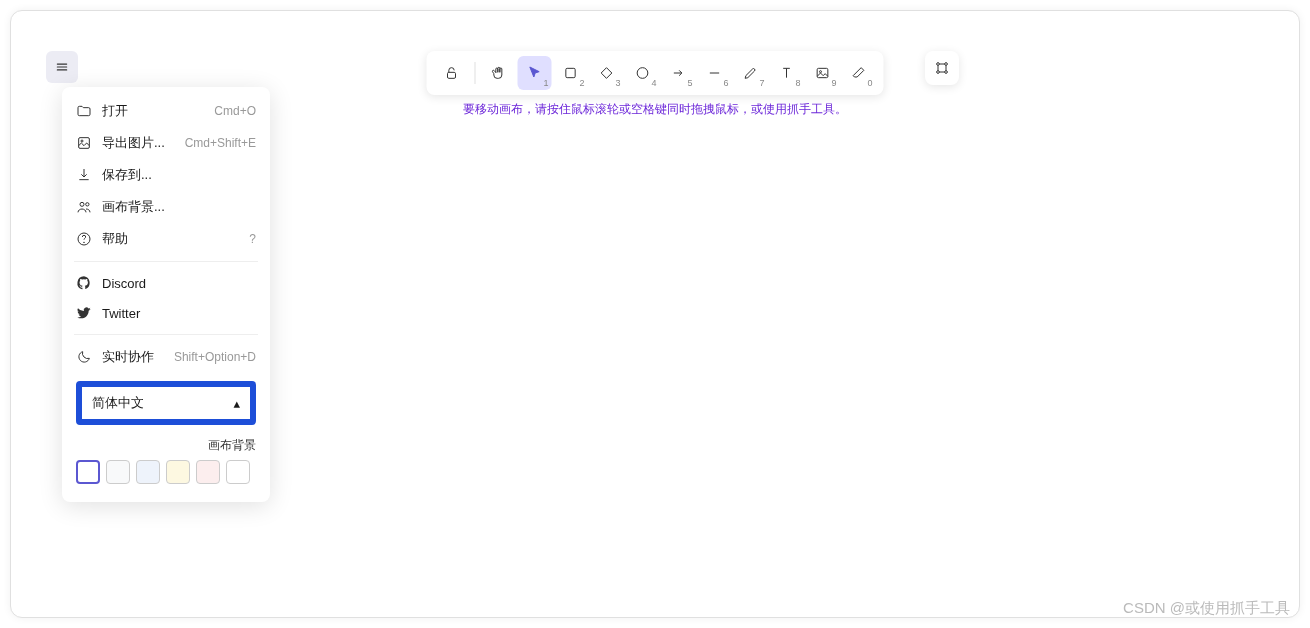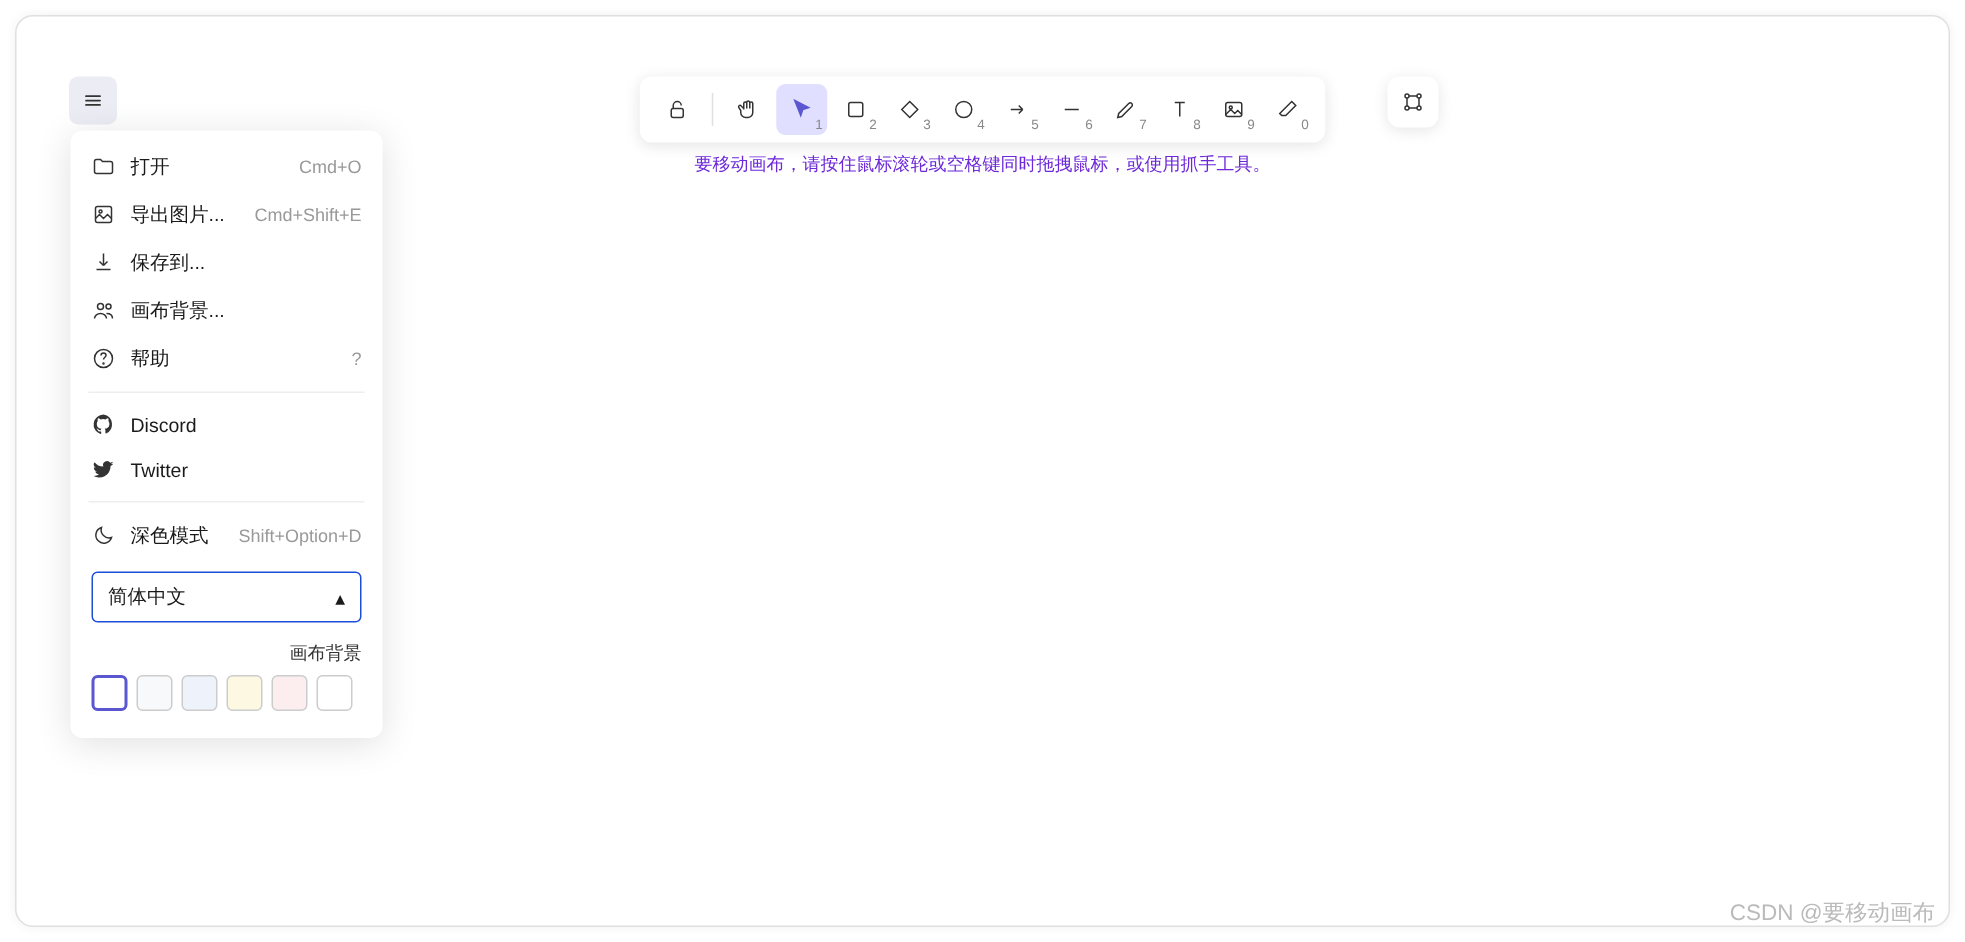--- a/index.html
+++ b/index.html
@@ -30,21 +30,21 @@
   border-radius: 6px;
   display: flex;
   align-items: center;
   justify-content: center;
   cursor: pointer;
 }
 .hamburger-btn svg { width: 14px; height: 14px; stroke: #333; }
 .menu {
   position: absolute;
   top: 76px;
-  left: 36px;
+  left: 51px;
   width: 208px;
   background: #fff;
   border-radius: 8px;
   box-shadow: 0 4px 24px rgba(0,0,0,0.12);
   padding: 8px 0;
   font-size: 13px;
   color: #1a1a1a;
 }
 .menu-item {
   display: flex;
@@ -54,21 +54,21 @@
 }
 .menu-item .ico { width: 16px; height: 16px; margin-right: 10px; flex-shrink: 0; display: flex; align-items: center; justify-content: center; }
 .menu-item .ico svg { width: 16px; height: 16px; stroke: #333; fill: none; stroke-width: 1.5; }
 .menu-item .label { flex: 1; }
 .menu-item .shortcut { color: #999; font-size: 12px; }
 .menu-item.plus .label { color: #e83e8c; }
 .menu-item.plus .ico svg { stroke: #e83e8c; }
 .menu-sep { height: 1px; background: #eee; margin: 6px 12px; }
 .lang-select {
   margin: 8px 14px 4px 14px;
-  border: 1px solid #1d4ed8;
+  border: 6px solid #1d4ed8;
   border-radius: 4px;
   padding: 7px 10px;
   display: flex;
   justify-content: space-between;
   align-items: center;
   font-size: 13px;
   cursor: pointer;
 }
 .bg-label { padding: 8px 14px 6px 14px; font-size: 12px; color: #333; text-align: right; }
 .bg-swatches { display: flex; gap: 6px; padding: 0 14px 10px 14px; }
@@ -273,21 +273,21 @@
         </span>
       <span class="label">Twitter</span>
     </div>
     <div class="menu-sep"></div>
     <div class="menu-item">
       <span class="ico">
           <svg viewBox="0 0 24 24">
             <path d="M20 14a8 8 0 01-10-10 8 8 0 1010 10z"></path>
           </svg>
         </span>
-      <span class="label">深色模式</span>
+      <span class="label">实时协作</span>
       <span class="shortcut">Shift+Option+D</span>
     </div>
     <div class="lang-select">
       <span>简体中文</span>
       <span>▴</span>
     </div>
     <div class="bg-label">画布背景</div>
     <div class="bg-swatches">
       <div class="swatch sel" style="background:#ffffff"></div>
       <div class="swatch" style="background:#f8f9fa"></div>
@@ -408,13 +408,13 @@
     <div class="arrow a2"><svg viewBox="0 0 60 10">
           <path d="M2 5h46m0 0l-8-4m8 4l-8 4" stroke="#444" stroke-width="1.6" fill="none"></path>
         </svg></div>
     <div class="flow-node n3">
         <span>排序</span>
       </div>
   </div>
 
 </div>
 
-<div class="watermark">CSDN @要移动画布</div>
+<div class="watermark">CSDN @或使用抓手工具</div>
 
 </body></html>

